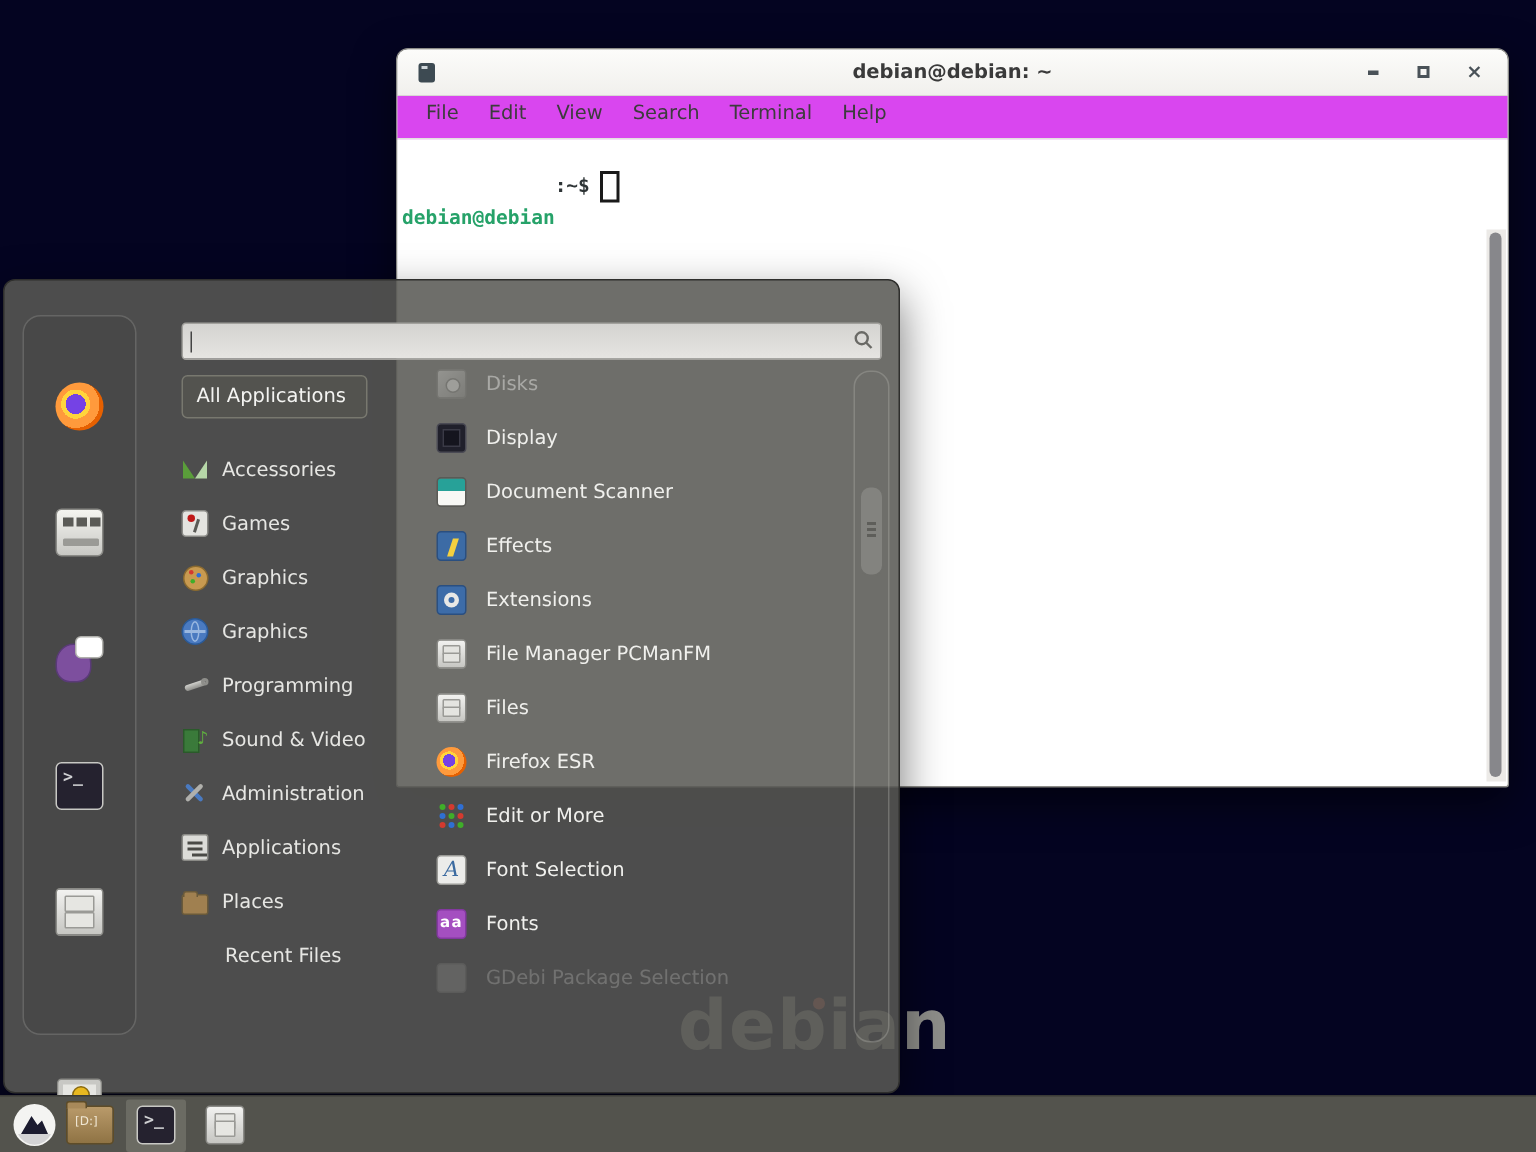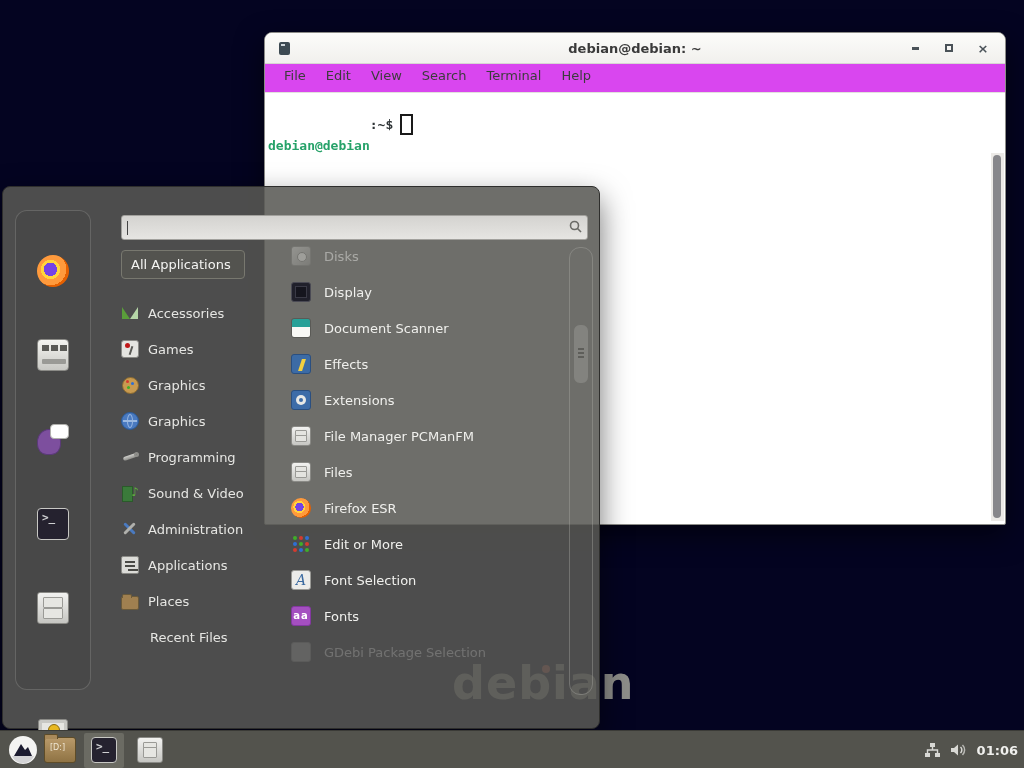--- a/index.html
+++ b/index.html
@@ -394,29 +394,15 @@
     </div>
 
     <div class="tb-item" style="left:84px;width:40px;">
       <span class="f-box f-term t-term"></span>
     </div>
 
     <div class="tb-item" style="left:132px;width:36px;">
       <span class="f-box f-cab t-cab"></span>
     </div>
 
-    <div id="tray">
-      <svg width="17" height="17" viewBox="0 0 17 17">
-        <rect x="6" y="1" width="5" height="4" fill="#d8d8d4"></rect>
-        <rect x="1" y="11" width="5" height="4" fill="#d8d8d4"></rect>
-        <rect x="11" y="11" width="5" height="4" fill="#d8d8d4"></rect>
-        <path d="M8.5 5 V8 M3.5 11 V8 H13.5 V11" stroke="#d8d8d4" stroke-width="1.4" fill="none"></path>
-      </svg>
-      <svg width="18" height="16" viewBox="0 0 18 16">
-        <polygon points="1,6 4,6 8,2.5 8,13.5 4,10 1,10" fill="#d8d8d4"></polygon>
-        <path d="M10.5 5 A 4 4 0 0 1 10.5 11" stroke="#d8d8d4" stroke-width="1.5" fill="none"></path>
-        <path d="M12.5 3 A 7 7 0 0 1 12.5 13" stroke="#b8b8b4" stroke-width="1.5" fill="none"></path>
-      </svg>
-      <span id="clock">01:06</span>
-    </div>
   </div>
 
 </div>
 
 </body></html>

